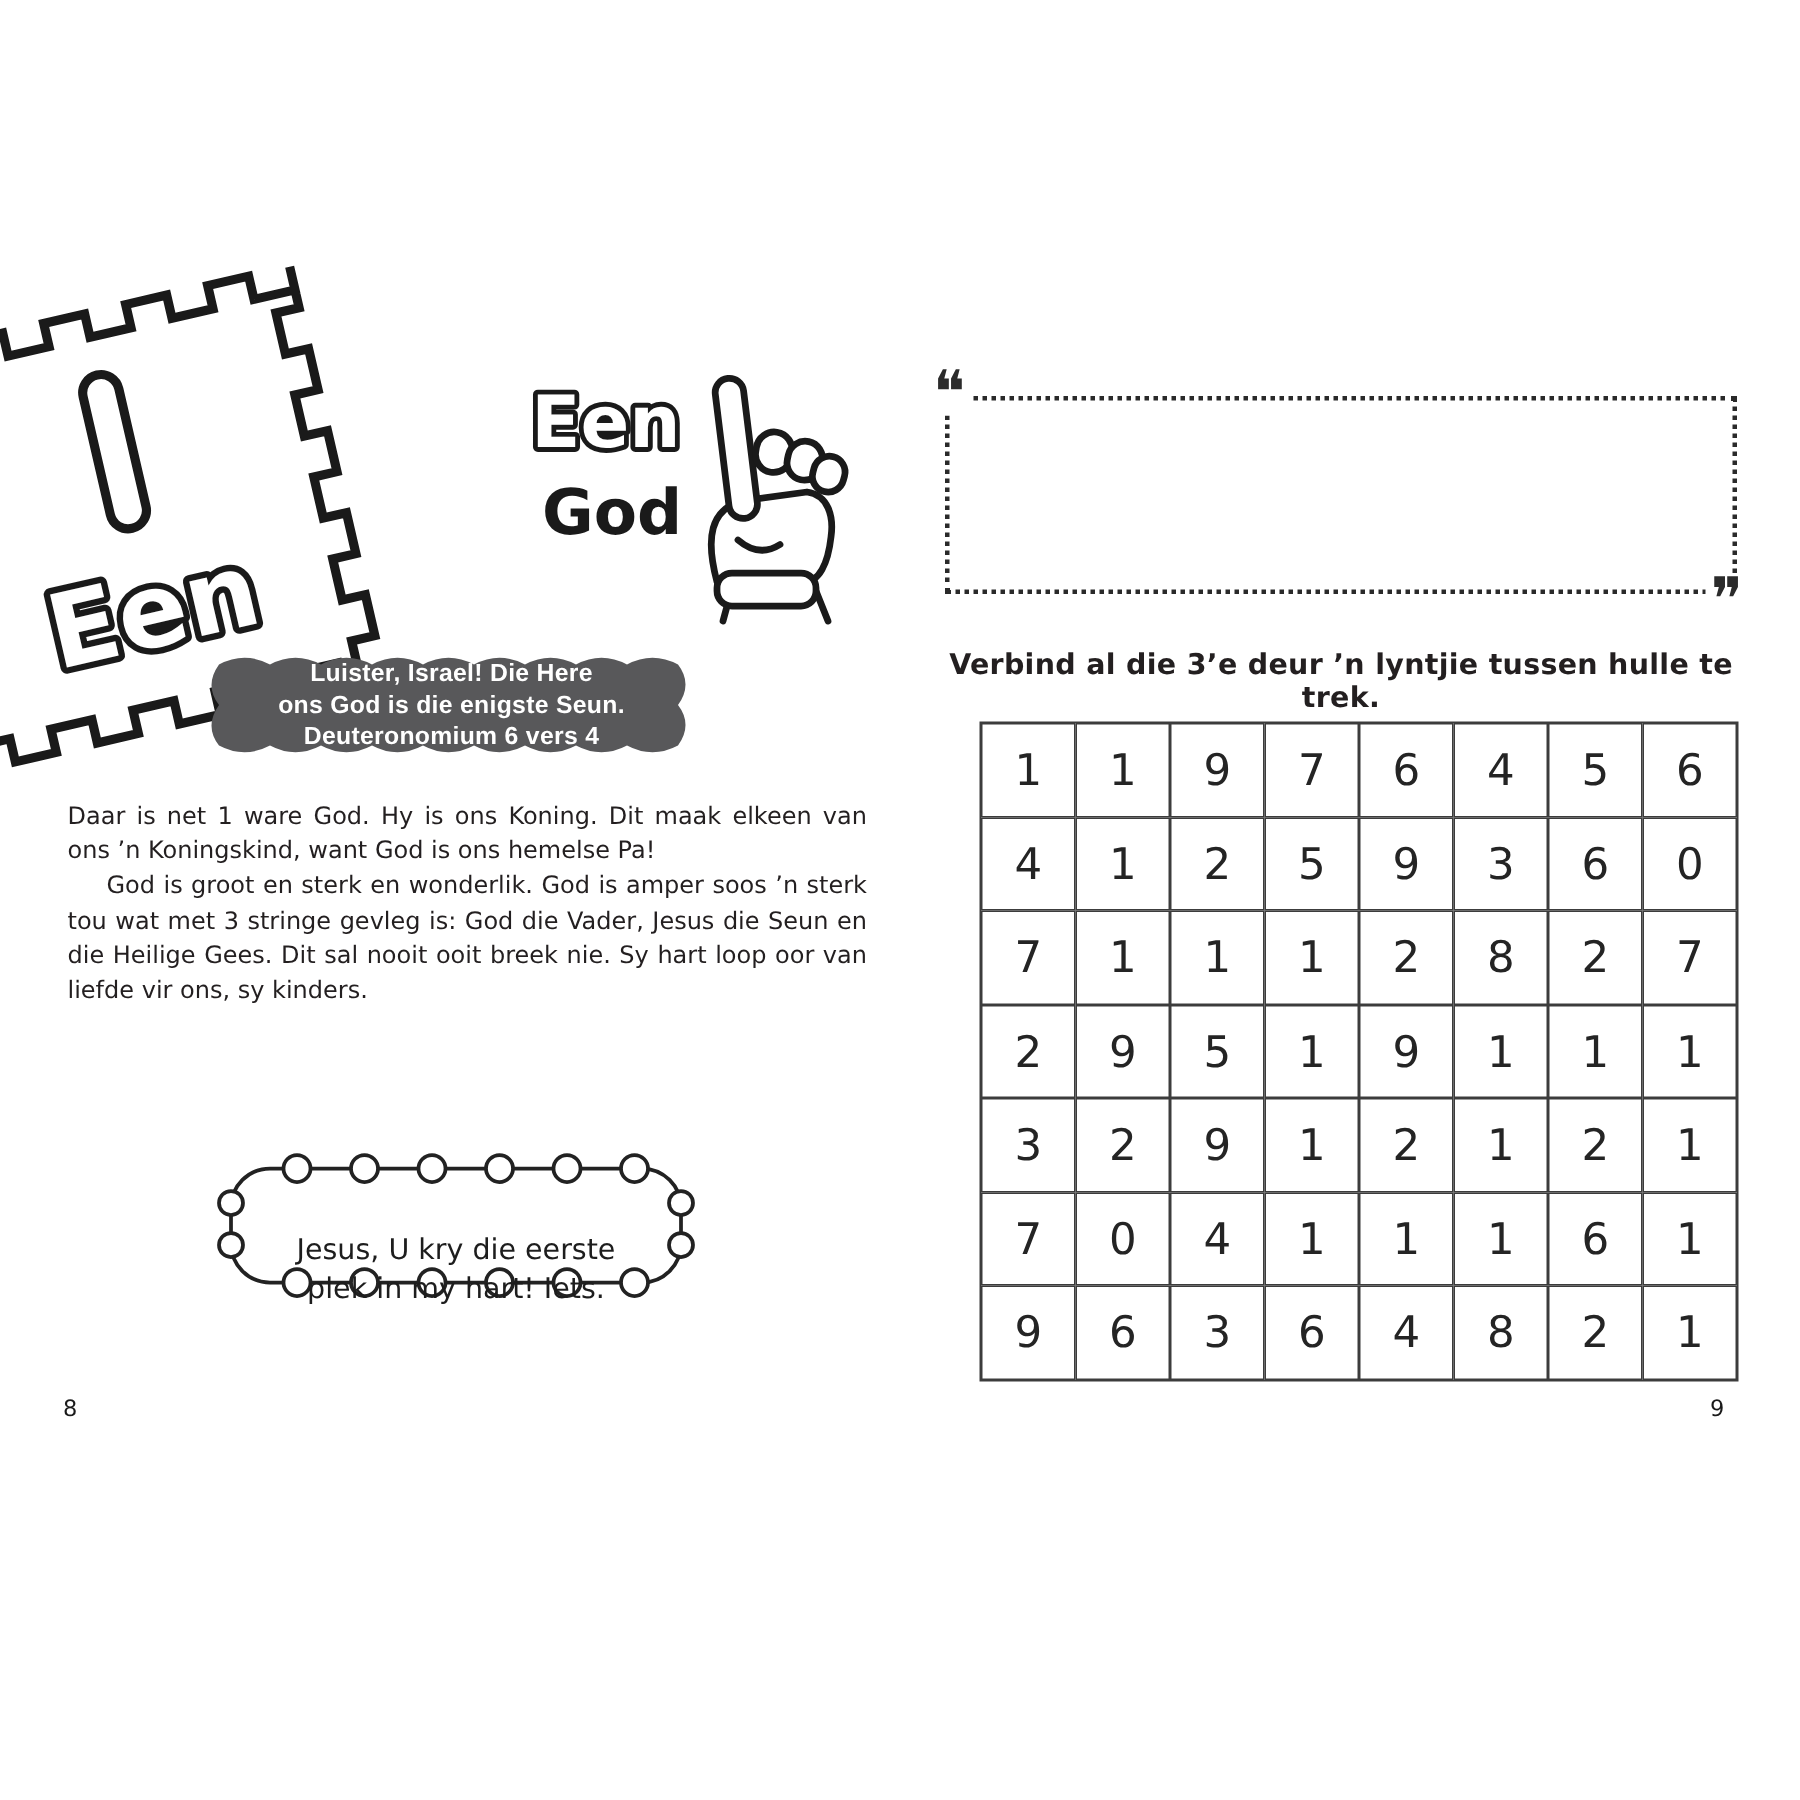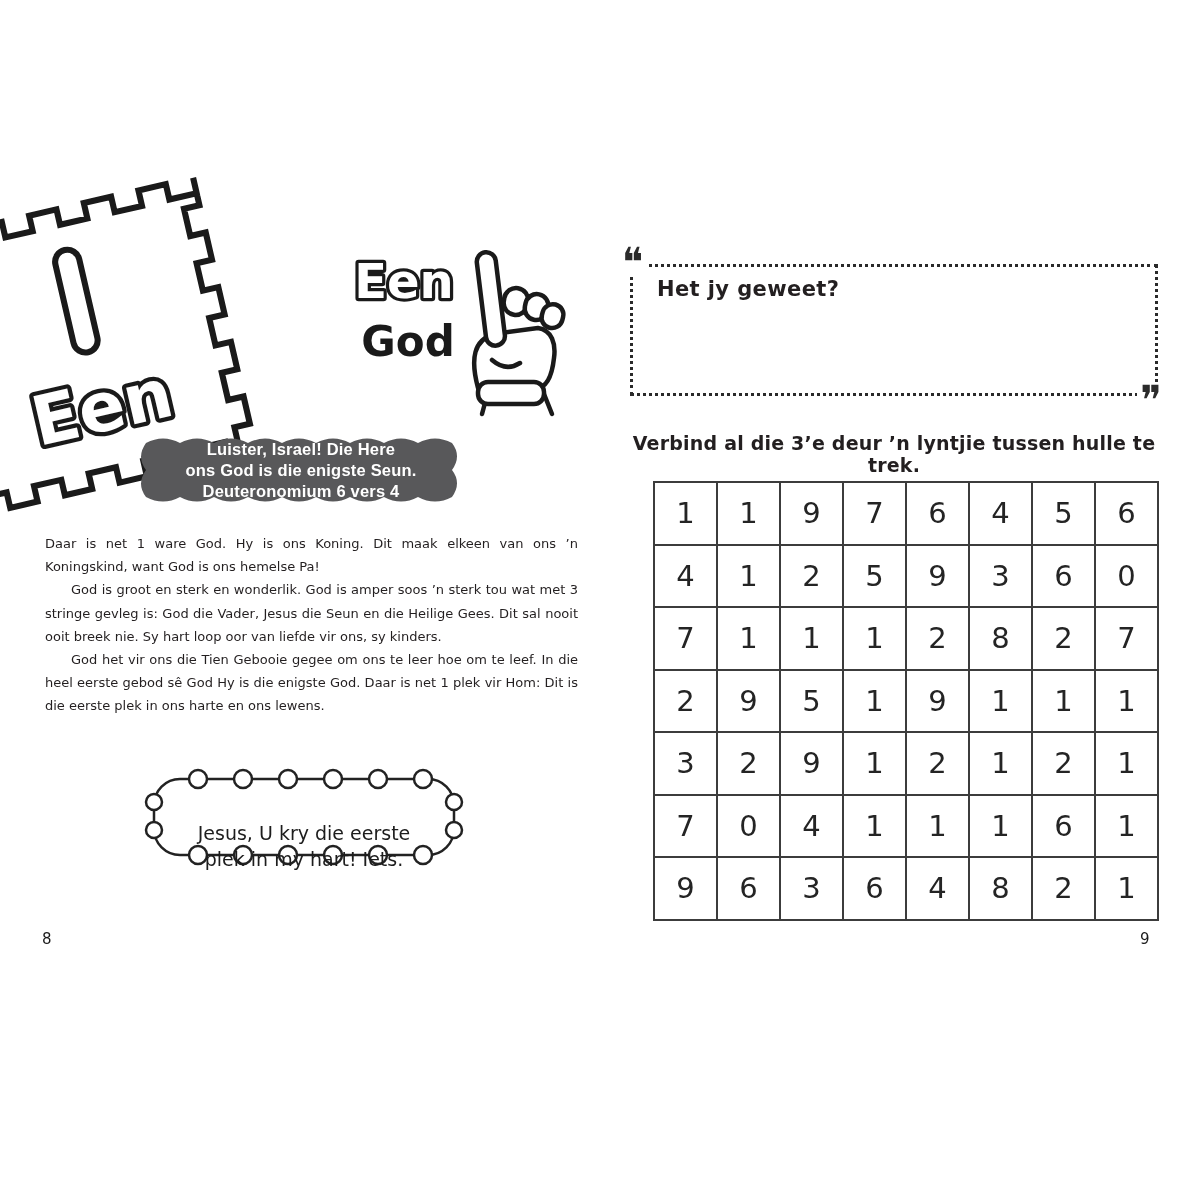--- a/index.html
+++ b/index.html
@@ -15,21 +15,21 @@
   #hand-svg{left:448px;top:246px;}
 
   .banner{left:136px;top:430px;width:330px;height:80px;}
   .banner svg{position:absolute;inset:0;}
   .banner .banner-text{
     position:absolute;inset:0;display:flex;flex-direction:column;justify-content:center;
     color:#fff;font-family:"Liberation Sans",sans-serif;font-weight:bold;font-size:16.5px;line-height:21px;
     text-align:center;letter-spacing:.2px;
   }
 
-  .body-text{left:45px;top:532px;width:533px;font-size:13px;line-height:23.2px;text-align:justify;}
+  .body-text{left:45px;top:532px;width:533px;font-size:16px;line-height:23.2px;text-align:justify;}
   .body-text p{margin:0;}
   .body-text p.indent{text-indent:26px;}
 
   .prayer{left:138px;top:762px;width:332px;height:110px;}
   .prayer svg{position:absolute;inset:0;}
   .prayer .prayer-text{
     position:absolute;inset:0;display:flex;flex-direction:column;justify-content:flex-end;align-items:center;
     font-size:19px;line-height:26px;text-align:center;color:#1d1d1d;
   }
 
@@ -102,21 +102,20 @@
   <div class="banner-text">
     <span>Luister, Israel! Die Here</span>
     <span>ons God is die enigste Seun.</span>
     <span>Deuteronomium 6 vers 4</span>
   </div>
 </div>
 
 <div class="abs body-text">
   <p>Daar is net 1 ware God. Hy is ons Koning. Dit maak elkeen van ons ’n Koningskind, want God is ons hemelse Pa!</p>
   <p class="indent">God is groot en sterk en wonderlik. God is amper soos ’n sterk tou wat met 3 stringe gevleg is: God die Vader, Jesus die Seun en die Heilige Gees. Dit sal nooit ooit breek nie. Sy hart loop oor van liefde vir ons, sy kinders.</p>
-  <p class="indent">God het vir ons die Tien Gebooie gegee om ons te leer hoe om te leef. In die heel eerste gebod sê God Hy is die enigste God. Daar is net 1 plek vir Hom: Dit is die eerste plek in ons harte en ons lewens.</p>
 </div>
 
 <div class="abs prayer">
   <svg viewBox="0 0 332 110">
     <g fill="none" stroke="#222" stroke-width="2.5">
       <rect x="16" y="17" width="300" height="76" rx="26"></rect>
       <g fill="#ffffff">
         <circle cx="60" cy="17" r="9"></circle>
           <circle cx="105" cy="17" r="9"></circle>
           <circle cx="150" cy="17" r="9"></circle>
@@ -140,21 +139,20 @@
     <div>Jesus, U kry die eerste</div>
     <div>plek in my hart! Iets.</div>
   </div>
 </div>
 
 <div class="abs pgnum" id="pg-left">8</div>
 
 <div class="abs fact-box">
   <span class="quote open">❝</span>
   <span class="quote close">❞</span>
-  <div class="fact-heading">Het jy geweet?</div>
 </div>
 
 <div class="abs instruction">Verbind al die 3’e deur ’n lyntjie tussen hulle te trek.</div>
 
 <div class="abs number-grid">
     <div class="cell">1</div>
     <div class="cell">1</div>
     <div class="cell">9</div>
     <div class="cell">7</div>
     <div class="cell">6</div>

